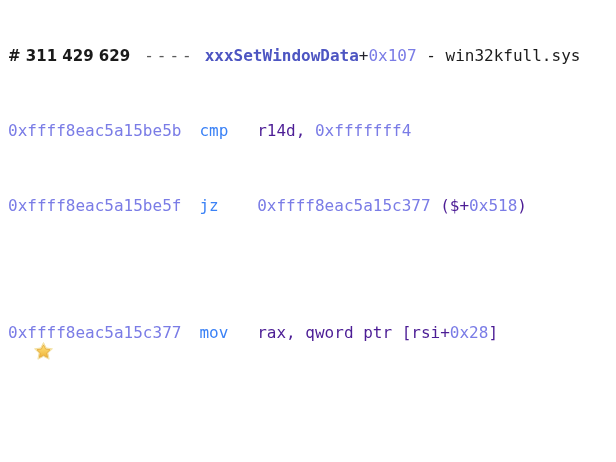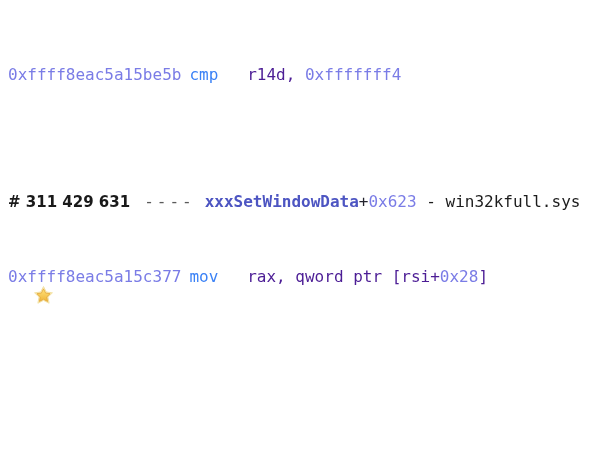--- a/index.html
+++ b/index.html
@@ -16,37 +16,38 @@
   }
   .seq{
     font-family:"DejaVu Sans", sans-serif;
     font-weight:700;font-size:15px;color:#1a1a1a;
   }
   .dashes{color:#5a5a5a;letter-spacing:3px;margin:0 10px 0 14px;}
   .sym{font-weight:700;color:var(--sym,#4d55c2);}
   .plus{color:#23232d;}
   .num{color:var(--num,#7a7ce6);}
   .mod{color:#1c1c1c;}
-  .addr{color:var(--num,#7a7ce6);margin-right:8px;}
+  .addr{color:var(--num,#7a7ce6);margin-right:18px;}
   .mn{display:inline-block;width:6ch;color:#3b82f6;}
   .t{color:#4c1d95;}
   .star{vertical-align:-4px;margin-left:7px;}
 </style>
 </head>
 <body style="--num: #7a7ce6; --sym: #4d55c2; --txt: #1c1c1c; --hl: #ffff42;">
 
 <div id="disasm-host">
   <div class="disasm-block b0">
+    <div class="hline"><span class="seq"># 311 429 629</span><span class="dashes">----</span><span class="sym">xxxSetWindowData</span><span class="plus">+</span><span class="num">0x107</span><span class="mod"> - win32kfull.sys</span></div>
   
   <div class="line"><span class="addr">0xffff8eac5a15be5b</span><span class="mn">cmp</span><span class="ops"><span class="t">r14d, </span><span class="num">0xfffffff4</span></span></div>
 
+  <div class="line"><span class="addr">0xffff8eac5a15be5f</span><span class="mn">jz</span><span class="ops"><span class="num">0xffff8eac5a15c377</span><span class="t"> ($+</span><span class="num">0x518</span><span class="t">)</span></span></div>
 </div>
 
   <div class="disasm-block b1">
-    <div class="hline"><span class="seq"># 311 429 631</span><span class="dashes">----</span><span class="sym">xxxSetWindowData</span><span class="plus">+</span><span class="num">0x623</span><span class="mod"> - win32kfull.sys</span></div>
   
   <div class="line"><span class="addr">0xffff8eac5a15c377</span><span class="mn">mov</span><span class="ops"><span class="t">rax, qword ptr [rsi+</span><span class="num">0x28</span><span class="t">]</span></span>
   <svg class="star" width="19" height="19" viewBox="0 0 20 20">
     <defs>
       <linearGradient id="sg" x1="0" y1="0" x2="0" y2="1">
         <stop offset="0" stop-color="#ffe27a"></stop>
         <stop offset="1" stop-color="#efb53a"></stop>
       </linearGradient>
     </defs>
     <polygon points="10,0.6 13,6.3 19.4,7.2 14.7,11.7 15.9,18.1 10,15.1 4.1,18.1 5.3,11.7 0.6,7.2 7,6.3" fill="#fcf0c0" stroke="#f1e0a2" stroke-width="1"></polygon>

